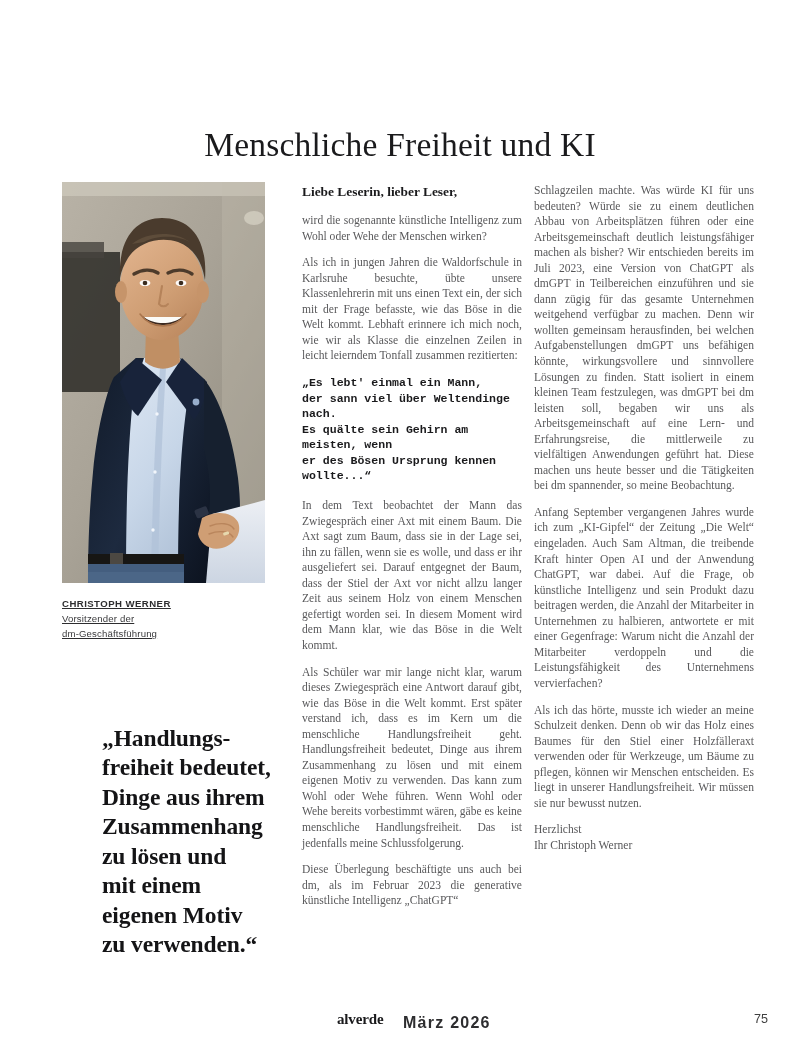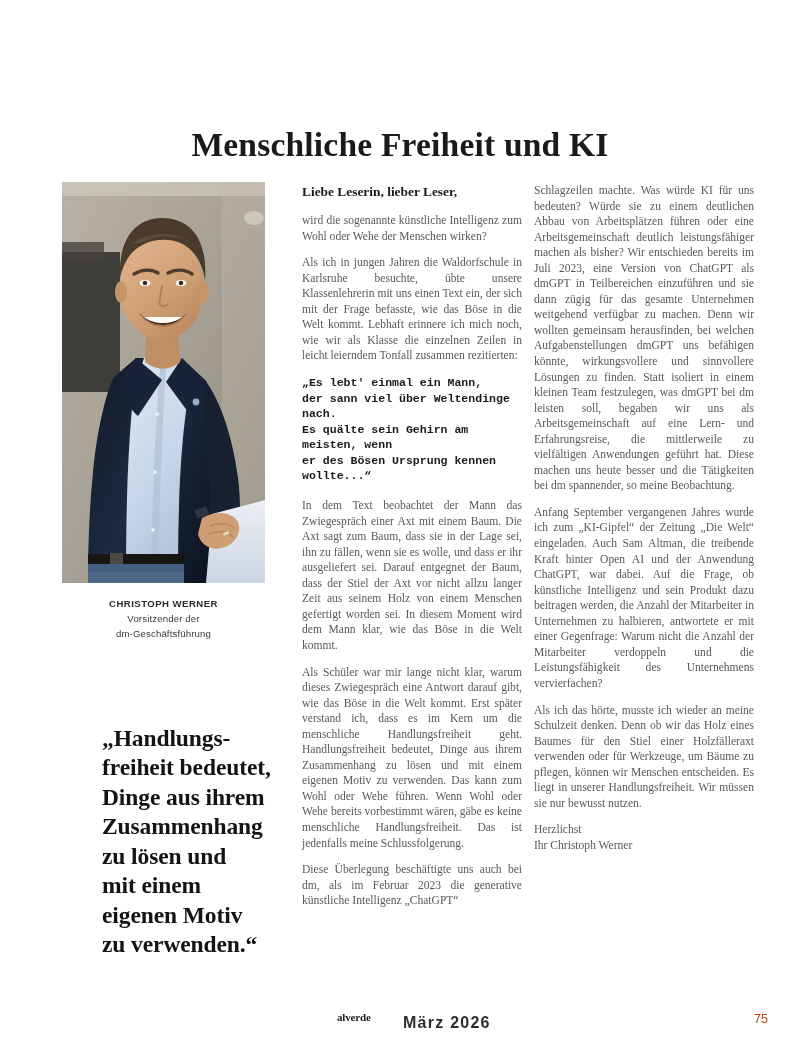--- a/index.html
+++ b/index.html
@@ -39,21 +39,21 @@
   }
 
   .headline {
     position: absolute;
     top: 104px;
     left: 0;
     width: 800px;
     text-align: center;
     font-family: "Liberation Serif", serif;
     font-size: 33.5px;
-    font-weight: 700;
+    font-weight: 400;
     letter-spacing: 0.2px;
     color: #1a1a1c;
   }
 
   
   .photo {
     position: absolute;
     left: 62px;
     top: 182px;
     width: 203px;
@@ -61,23 +61,24 @@
     overflow: hidden;
     background: #9a958a;
   }
   .photo svg { display: block; width: 203px; height: 401px; }
 
   .photo-caption {
     position: absolute;
     left: 62px;
     top: 596px;
     width: 203px;
-    text-align: center;
+    text-align: left;
     font-family: "Liberation Sans", sans-serif;
     color: #2d2d2f;
+    text-decoration: underline;
   }
   .photo-caption .nm {
     display: block;
     font-size: 9.6px;
     font-weight: 700;
     letter-spacing: 0.45px;
     line-height: 15px;
   }
   .photo-caption .rl {
     display: block;
@@ -150,21 +151,21 @@
     left: 0;
     top: 1011px;
     width: 800px;
     height: 22px;
   }
   .footer-brand {
     position: absolute;
     left: 337px;
     top: 0;
     font-family: "Liberation Serif", serif;
-    font-size: 11px;
+    font-size: 15px;
     font-weight: 700;
     letter-spacing: -0.15px;
     color: #1a1a1c;
   }
   .footer-issue {
     position: absolute;
     left: 403px;
     top: 3px;
     font-family: Liberation Sans, sans-serif;
     font-size: 16px;
@@ -172,21 +173,21 @@
     letter-spacing: 1.25px;
     color: #2d2d2f;
   }
   .footer-page {
     position: absolute;
     right: 32px;
     top: 1px;
     font-family: "Liberation Sans", sans-serif;
     font-size: 12.6px;
     font-weight: 400;
-    color: #c2410c;
+    color: #404040;
   }
 </style>
 </head>
 <body>
 
 <div class="page">
 
 
   <h1 class="headline">Menschliche Freiheit und KI</h1>
 

